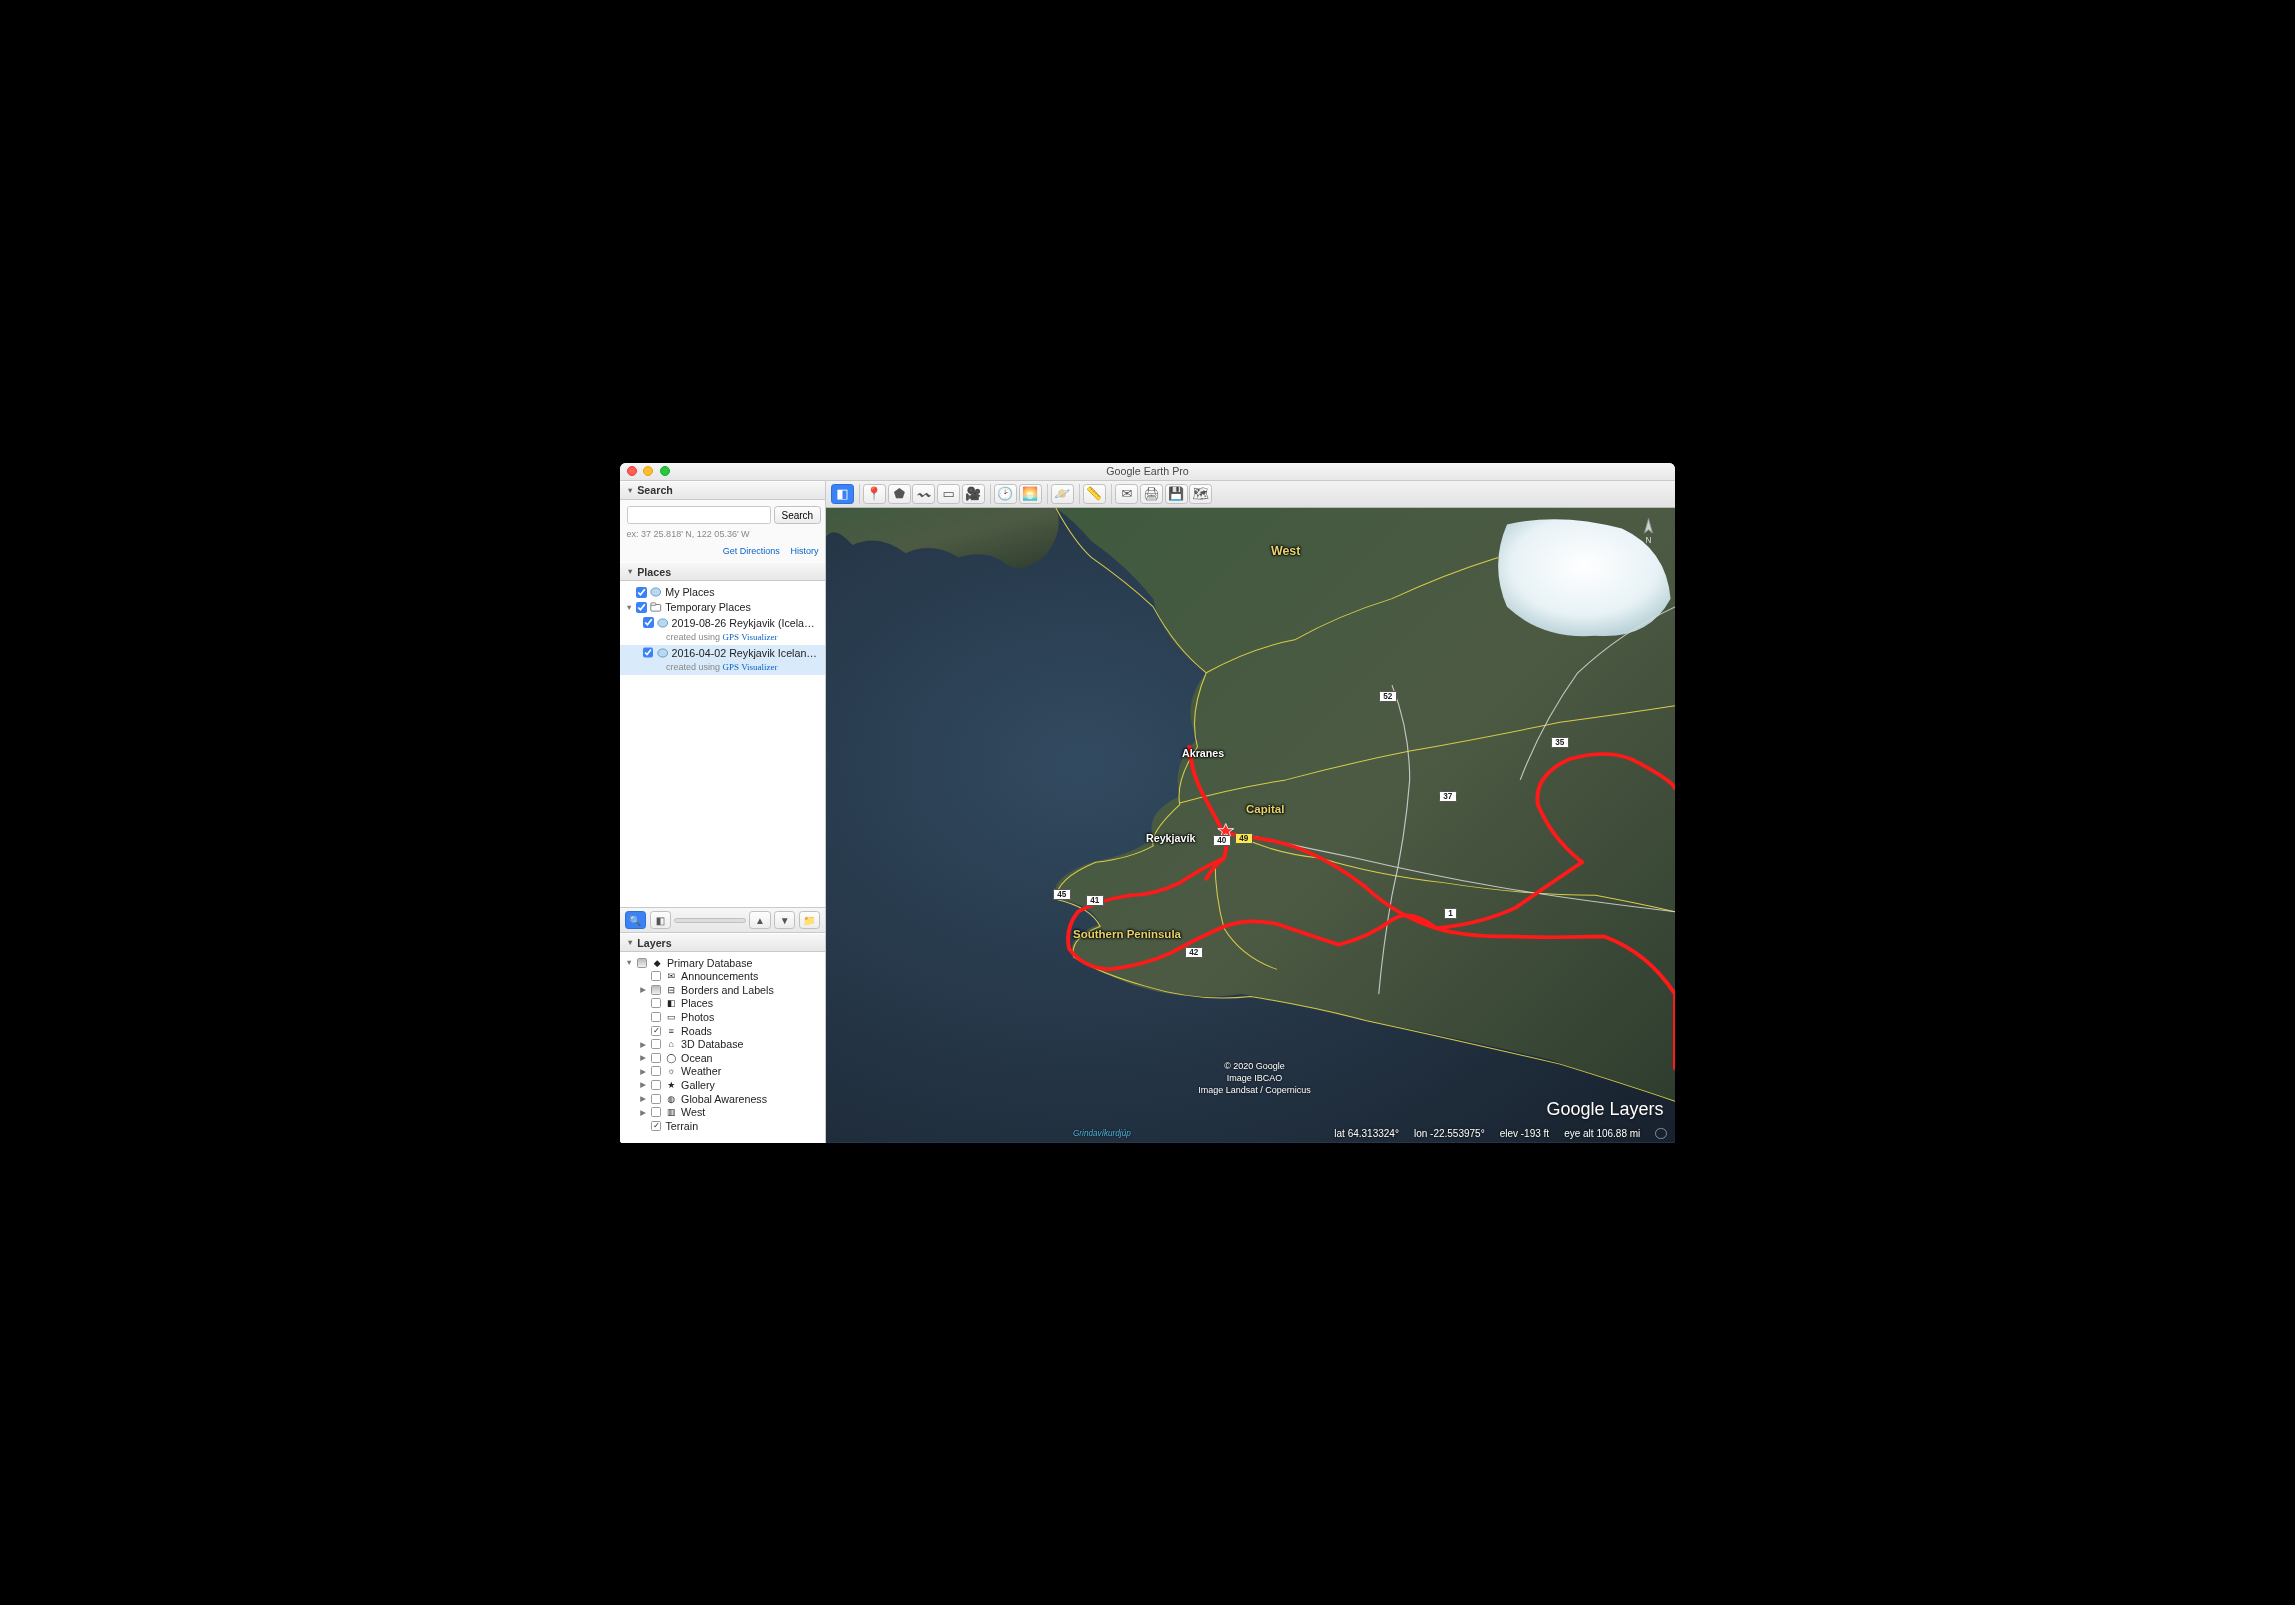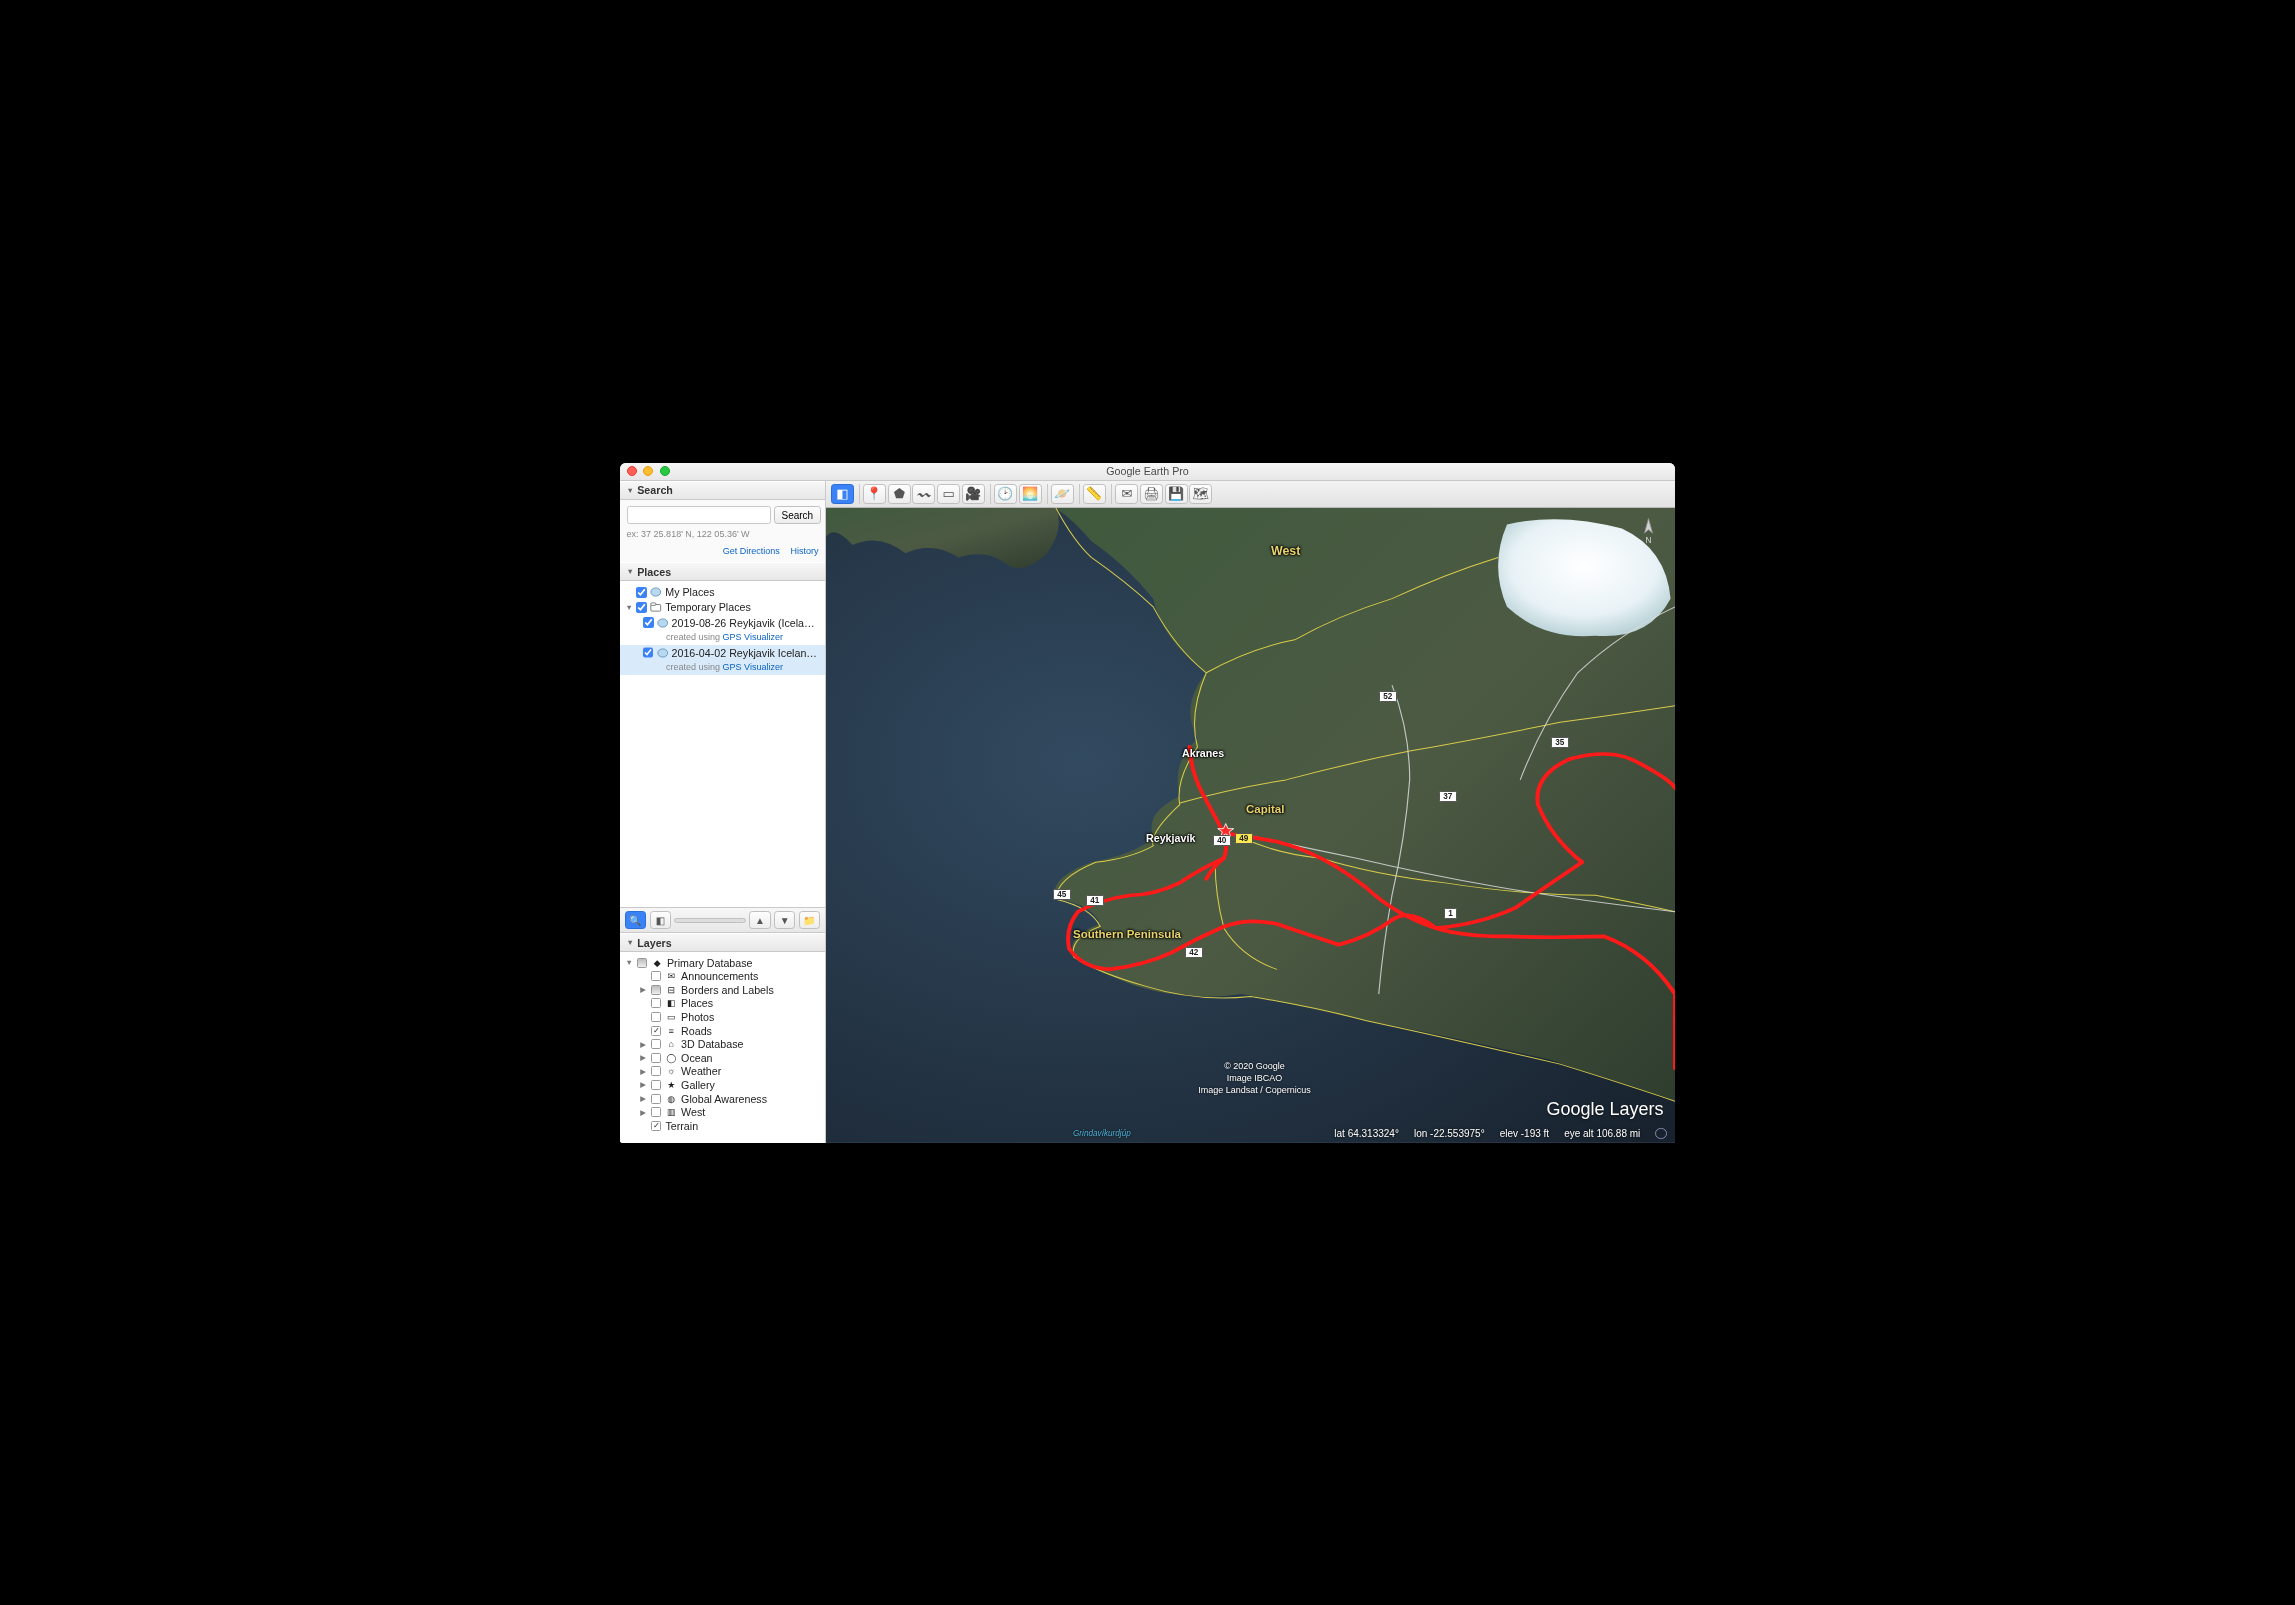--- a/index.html
+++ b/index.html
@@ -26,21 +26,21 @@
   .places-body{ flex:1; overflow:auto; padding:3.3px 0; background:#fff;}
   .tree-row{ display:flex; align-items:center; gap:3.3px; padding:1.6px 5px; white-space:nowrap; overflow:hidden;}
   .tree-row.sel{ background:#d9ebfb;}
   .tree-indent{ display:inline-block;}
   .disc{ display:inline-block; color:#777; font-size:7.4px; width:8.2px; cursor:pointer; text-align:center;}
   .cb{ width:10.7px; height:10.7px; accent-color:#3b82f6; flex-shrink:0;}
   .node-icon{ width:11.5px; height:10px; flex-shrink:0;}
   .node-icon svg{width:11.5px;height:10px;display:block;}
   .node-label{ overflow:hidden; text-overflow:ellipsis;text-align:center;}
   .desc-row{ font-size:9px; color:#888; padding:1.6px 5px 3.3px 46px;}
-  .desc-row a{ color:#0a63c6;}
+  .desc-row a{ color:#0a63c6;font-family:Liberation Serif, serif;}
   .places-toolbar{ background:linear-gradient(#f7f7f7,#e7e7e7); border-top:0.8px solid #c9c9c9; border-bottom:0.8px solid #c9c9c9; padding:3.3px 5px; display:flex; gap:3.3px; align-items:center;}
   .tb-btn{ width:21.4px; height:18px; border:0.8px solid #c0c0c0; border-radius:3.3px; background:linear-gradient(#fdfdfd,#ededed); display:flex; align-items:center; justify-content:center; cursor:pointer; font-size:10px; color:#555;}
   .tb-btn.active{ background:#3b82f6; color:#fff; border-color:#2b6fd6;}
   .slider-track{ flex:1; height:5px; background:#ddd; border:0.8px solid #c0c0c0; border-radius:2.5px; position:relative;}
   .layers-body{ flex:0 0 auto; overflow:auto; padding:3.3px 0 10px 0; background:#fff;}
   .layer-row{ display:flex; align-items:center; gap:4.1px; padding:0.8px 5px;}
   .lic{ width:11.5px; height:11.5px; display:inline-flex; align-items:center; justify-content:center; font-size:9px; flex-shrink:0;}
   .layer-cb{ width:10px; height:10px; border:0.8px solid #999; border-radius:1.6px; flex-shrink:0;}
   .layer-cb.checked::after{content:"✓"; font-size:8.2px; line-height:8.2px; display:block; text-align:center; color:#333;}
   

